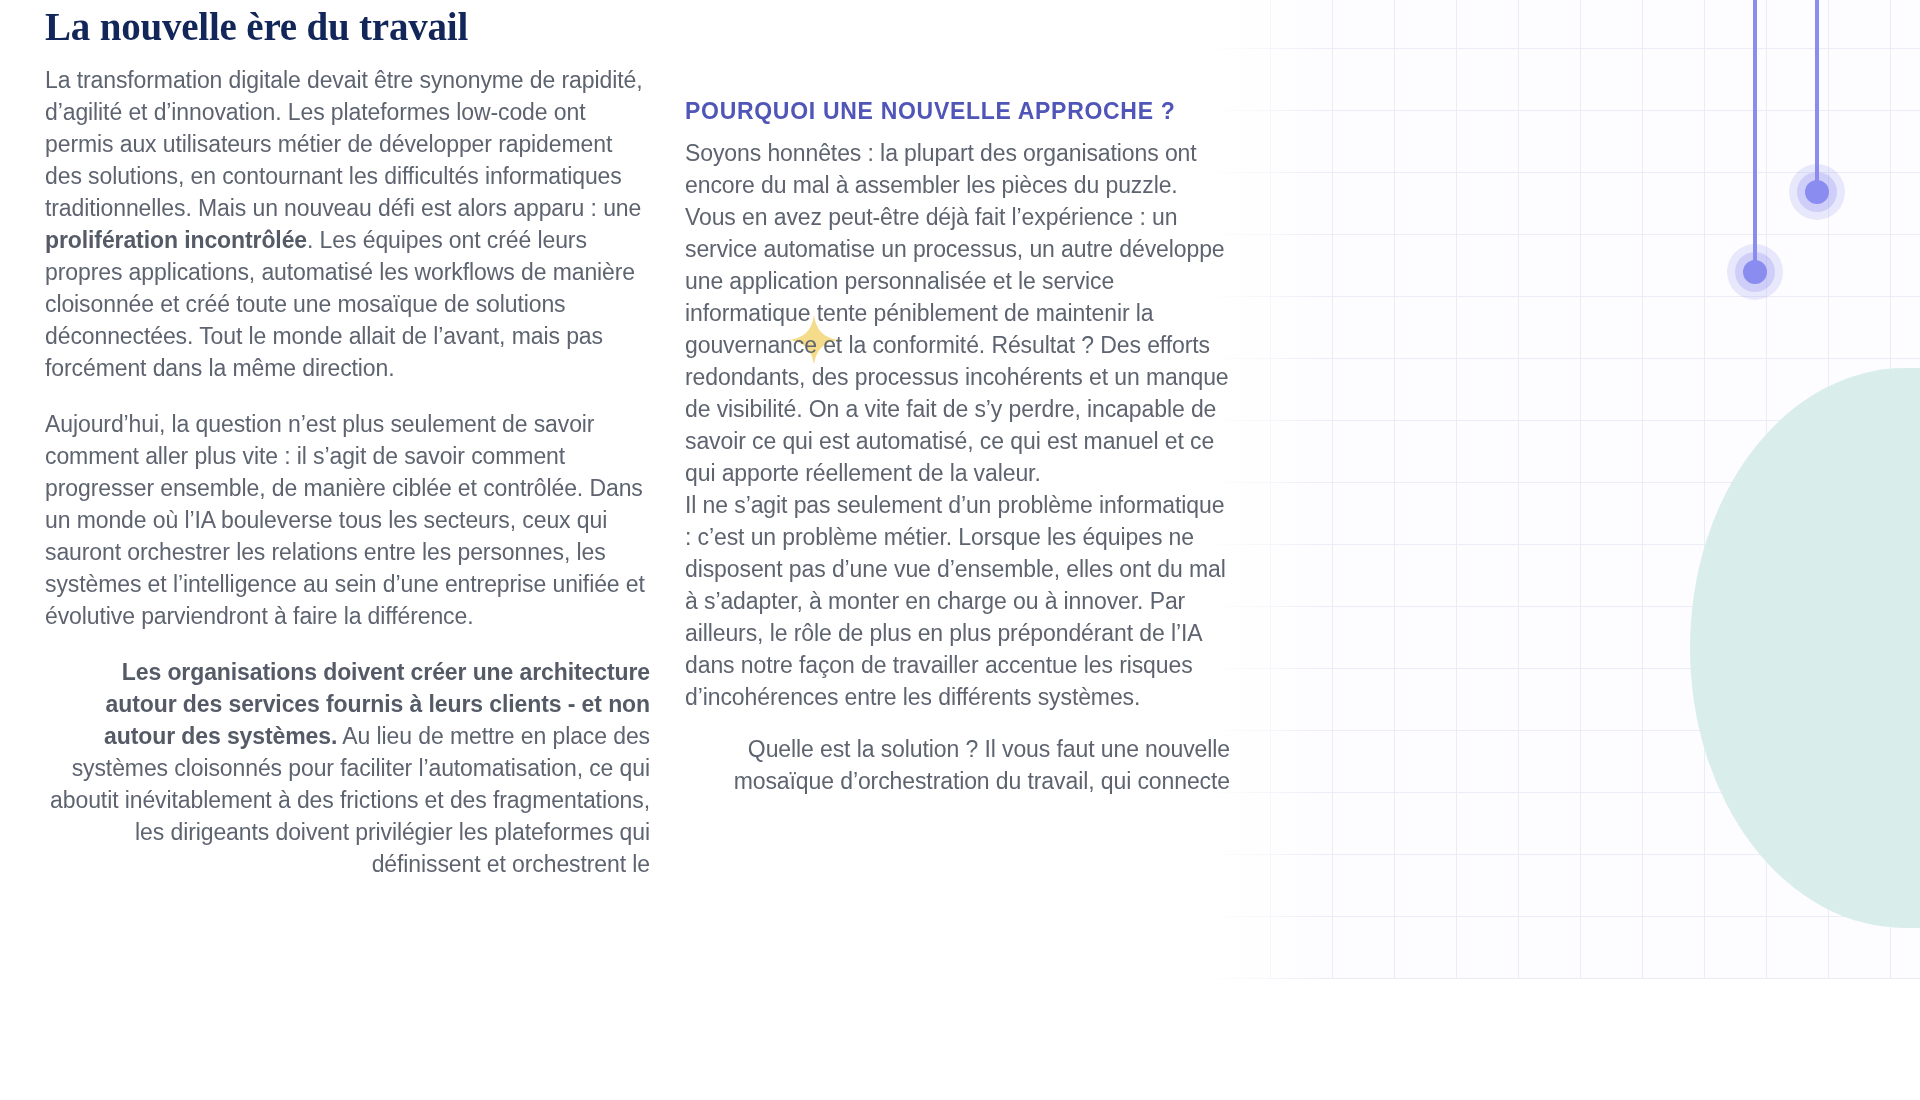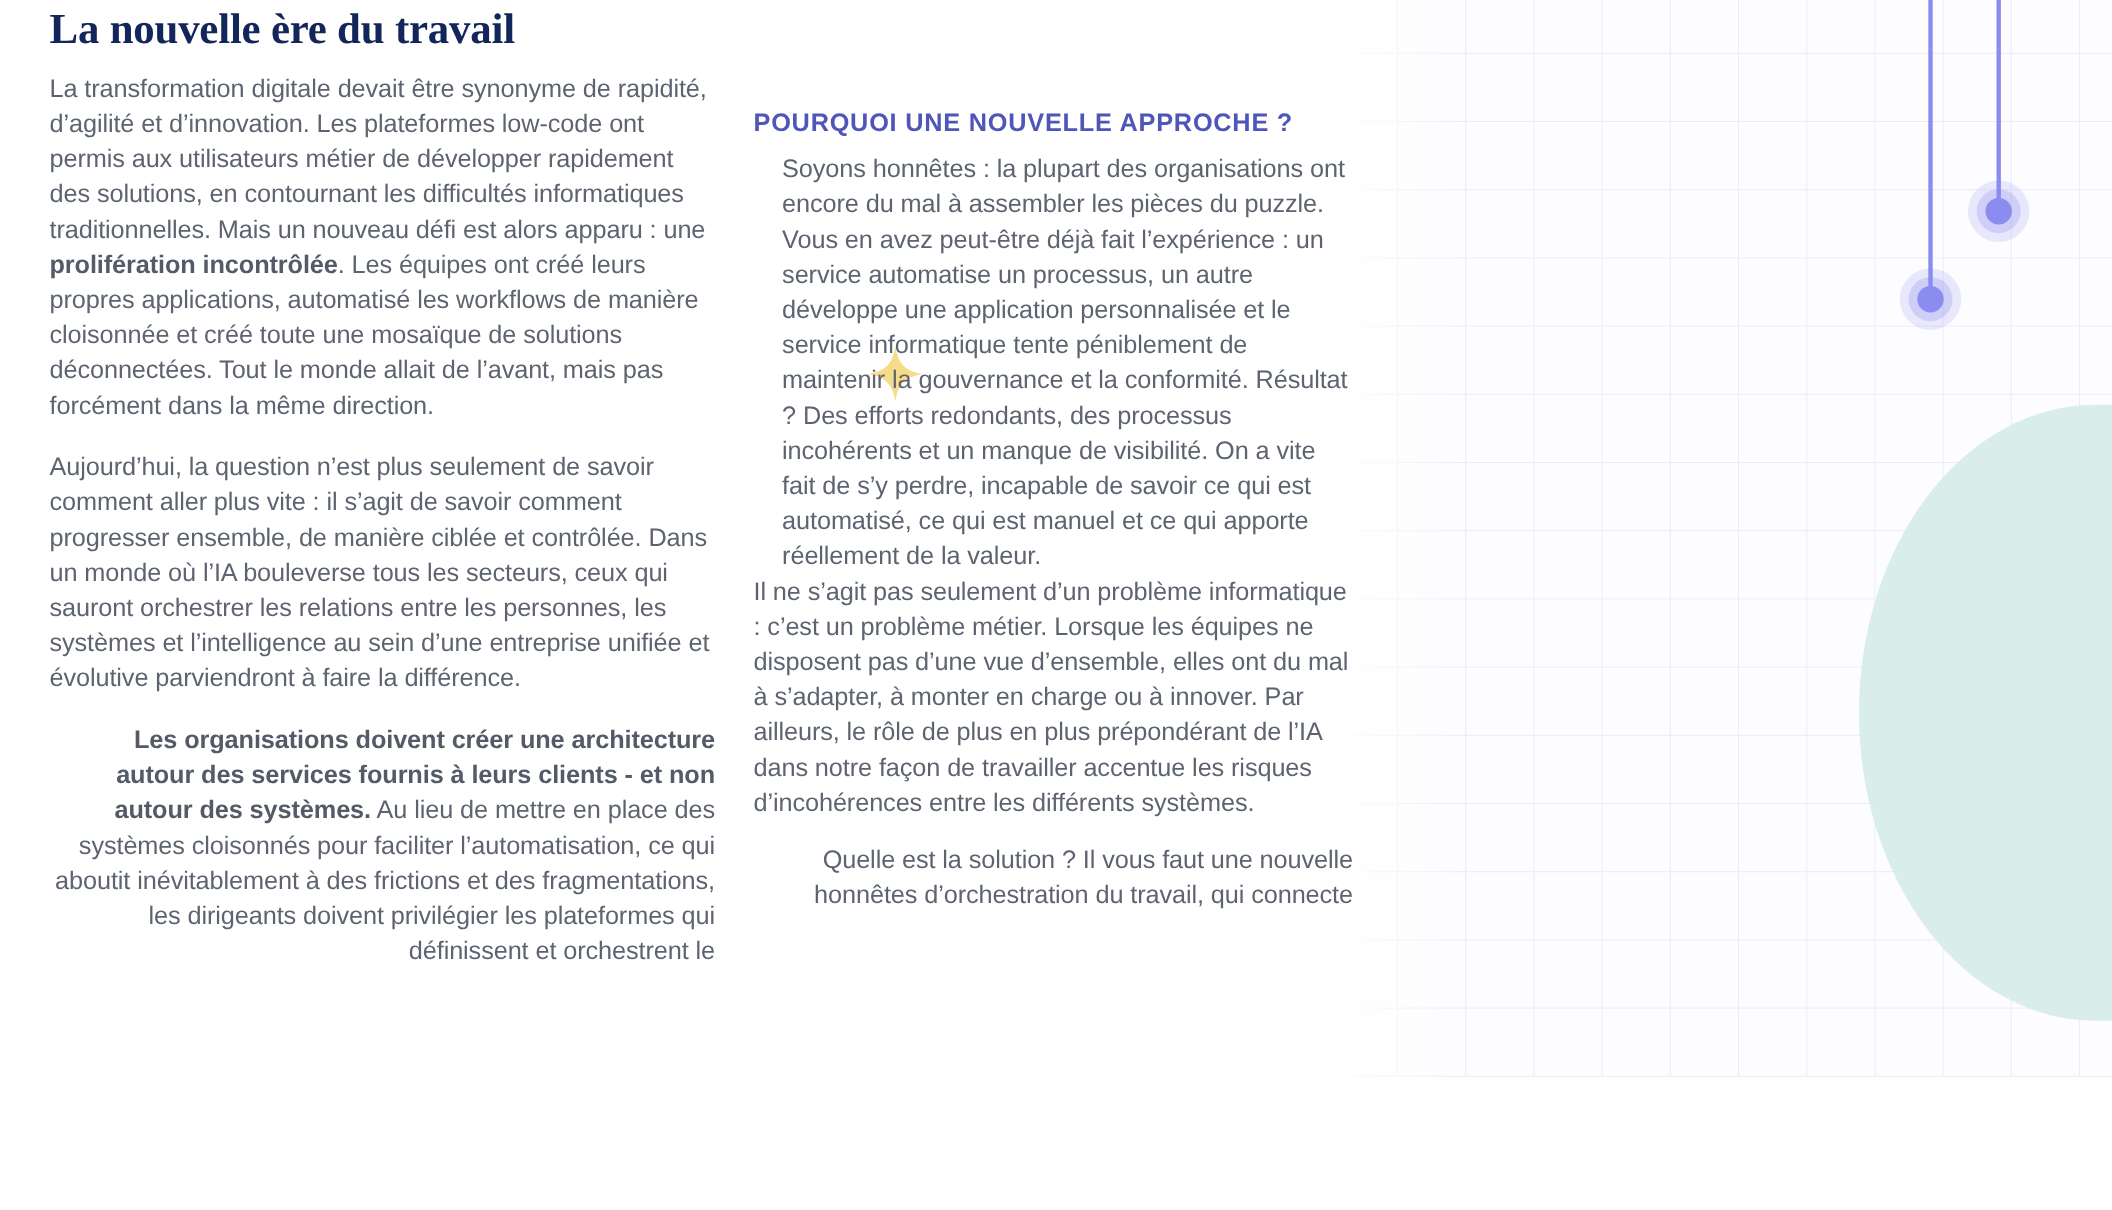--- a/index.html
+++ b/index.html
@@ -157,21 +157,21 @@
     font-size:23px;
     line-height:30px;
     font-weight:bold;
     color:#5055b8;
     letter-spacing:0.7px;
     text-transform:uppercase;
     margin-bottom:11px;
   }
 
   .col-right p.body { margin-bottom:20px; }
-  .col-right p.tight { margin-bottom:0px;margin-left:26px; }
+  .col-right p.tight { margin-bottom:0px; }
 </style>
 </head>
 <body>
 
 <div id="page">
 
   <div class="bg-grid"></div>
 
   <div class="teal-blob"></div>
   <div class="teal-blob-dark"></div>
@@ -204,17 +204,17 @@
     </div>
 
     <div class="col-right">
 
       <h2 class="kicker">Pourquoi une nouvelle approche ?</h2>
 
       <p class="body tight">Soyons honnêtes : la plupart des organisations ont encore du mal à assembler les pièces du puzzle. Vous en avez peut-être déjà fait l’expérience : un service automatise un processus, un autre développe une application personnalisée et le service informatique tente péniblement de maintenir la gouvernance et la conformité. Résultat ? Des efforts redondants, des processus incohérents et un manque de visibilité. On a vite fait de s’y perdre, incapable de savoir ce qui est automatisé, ce qui est manuel et ce qui apporte réellement de la valeur.</p>
 
       <p class="body">Il ne s’agit pas seulement d’un problème informatique : c’est un problème métier. Lorsque les équipes ne disposent pas d’une vue d’ensemble, elles ont du mal à s’adapter, à monter en charge ou à innover. Par ailleurs, le rôle de plus en plus prépondérant de l’IA dans notre façon de travailler accentue les risques d’incohérences entre les différents systèmes.</p>
 
-      <p class="body tight">Quelle est la solution ? Il vous faut une nouvelle honnêtes d’orchestration du travail, qui connecte</p>
+      <p class="body tight">Quelle est la solution ? Il vous faut une nouvelle mosaïque d’orchestration du travail, qui connecte</p>
     </div>
 
   </article>
 </div>
 
 </body></html>

